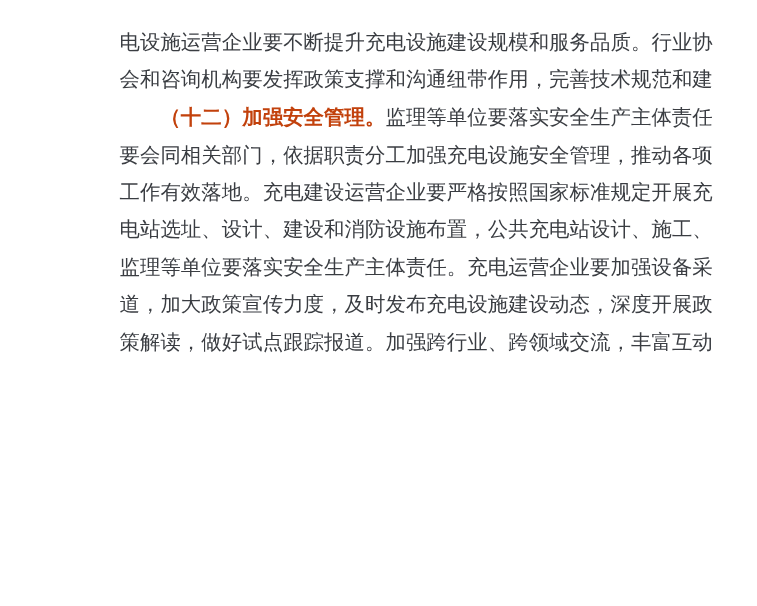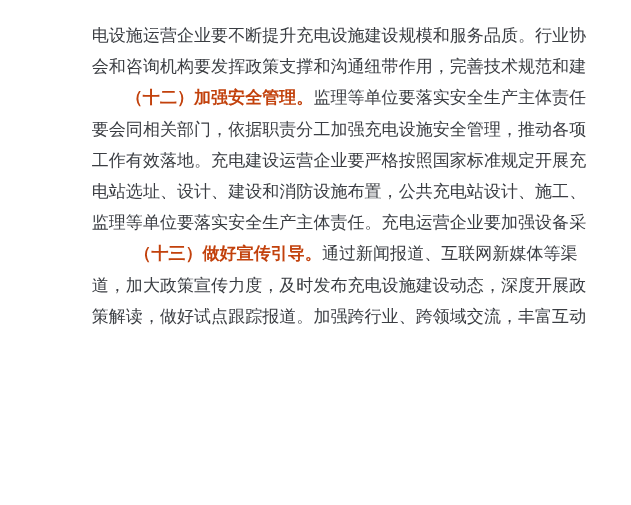--- a/index.html
+++ b/index.html
@@ -27,21 +27,21 @@
     top: 20px;
     width: 510px;
   }
   .line {
     font-family: "Liberation Serif", "DejaVu Serif", serif;
     font-size: 17px;
     line-height: 31.2px;
     height: 31.2px;
     color: #3a3d42;
     white-space: nowrap;
-    text-align: center;
+    text-align: right;
     letter-spacing: 0.05px;
   }
   .line.indent {
     text-indent: 2em;
   }
   .heading-bold {
     font-weight: 700;
     color: #c2410c;
   }
 </style>
@@ -53,18 +53,17 @@
 
     <div class="line"><span>电设施运营企业要不断提升充电设施建设规模和服务品质。行业协</span></div>
     <div class="line"><span>会和咨询机构要发挥政策支撑和沟通纽带作用，完善技术规范和建</span></div>
 
     <div class="line indent"><span class="heading-bold">（十二）加强安全管理。</span><span>监理等单位要落实安全生产主体责任</span></div>
     <div class="line"><span>要会同相关部门，依据职责分工加强充电设施安全管理，推动各项</span></div>
     <div class="line"><span>工作有效落地。充电建设运营企业要严格按照国家标准规定开展充</span></div>
     <div class="line"><span>电站选址、设计、建设和消防设施布置，公共充电站设计、施工、</span></div>
     <div class="line"><span>监理等单位要落实安全生产主体责任。充电运营企业要加强设备采</span></div>
 
-    <div class="line indent"><span class="heading-bold">（十三）做好宣传引导。</span><span>通过新闻报道、互联网新媒体等渠</span></div>
     <div class="line"><span>道，加大政策宣传力度，及时发布充电设施建设动态，深度开展政</span></div>
     <div class="line"><span>策解读，做好试点跟踪报道。加强跨行业、跨领域交流，丰富互动</span></div>
 
   </div>
 </div>
 
 </body></html>

